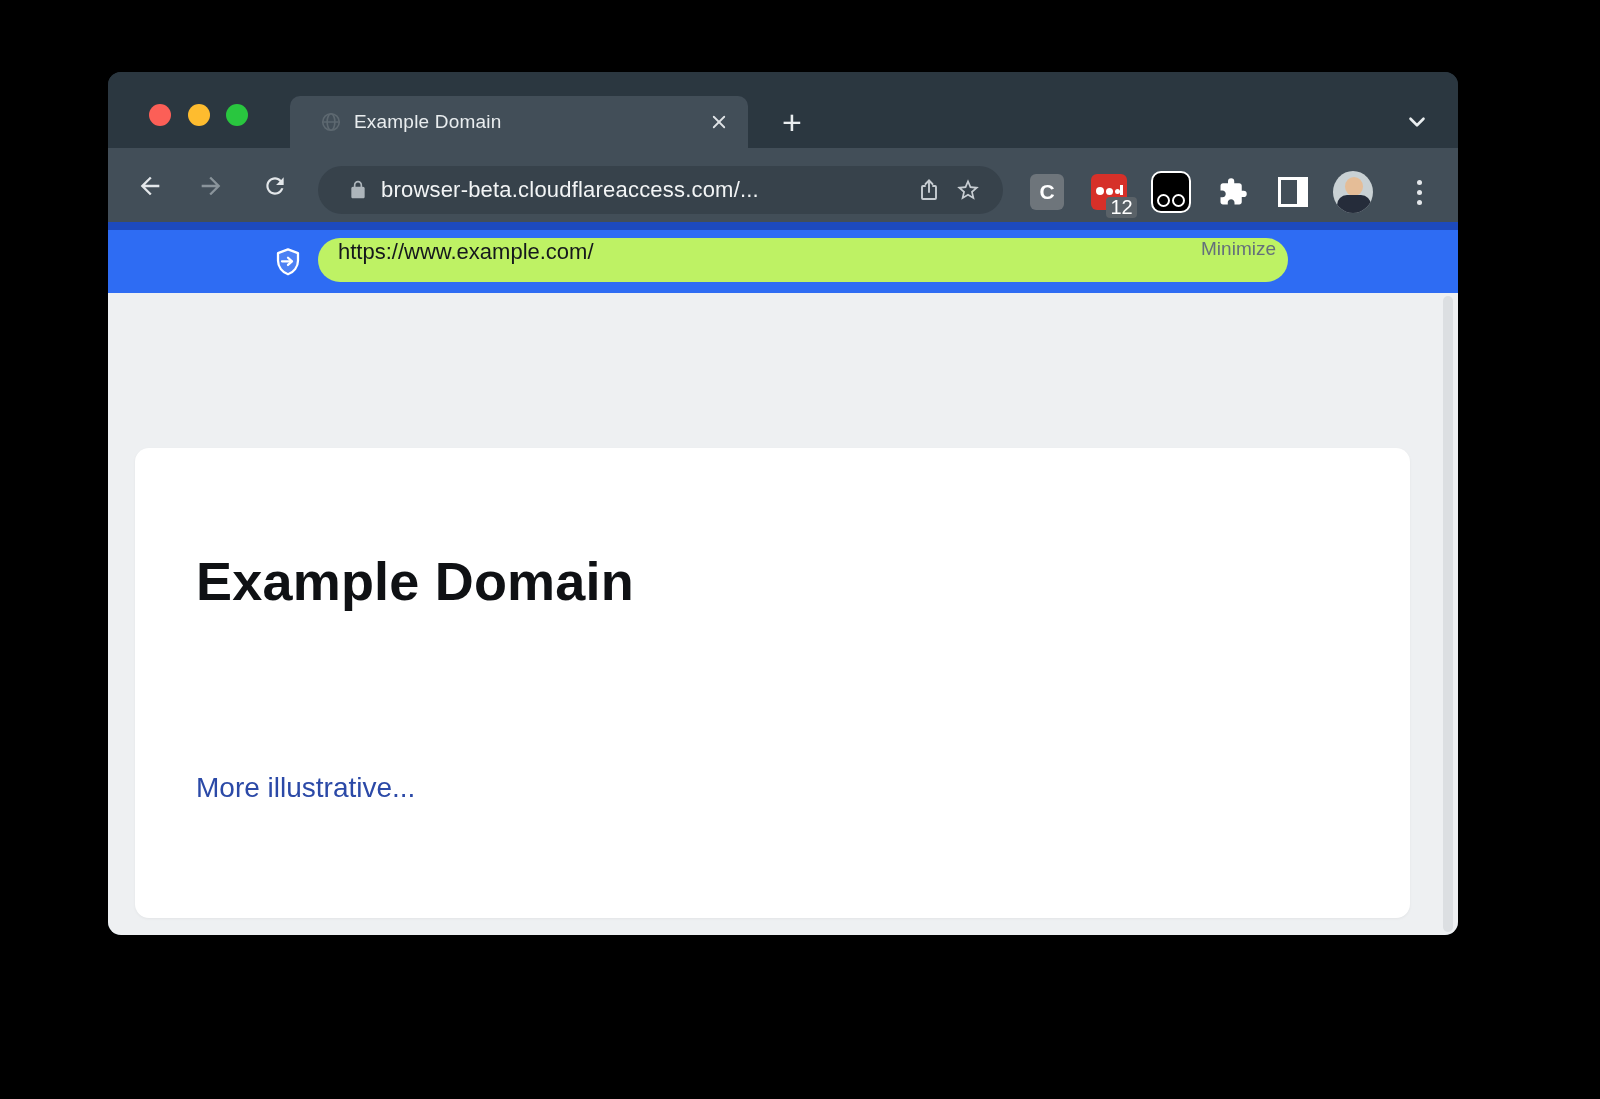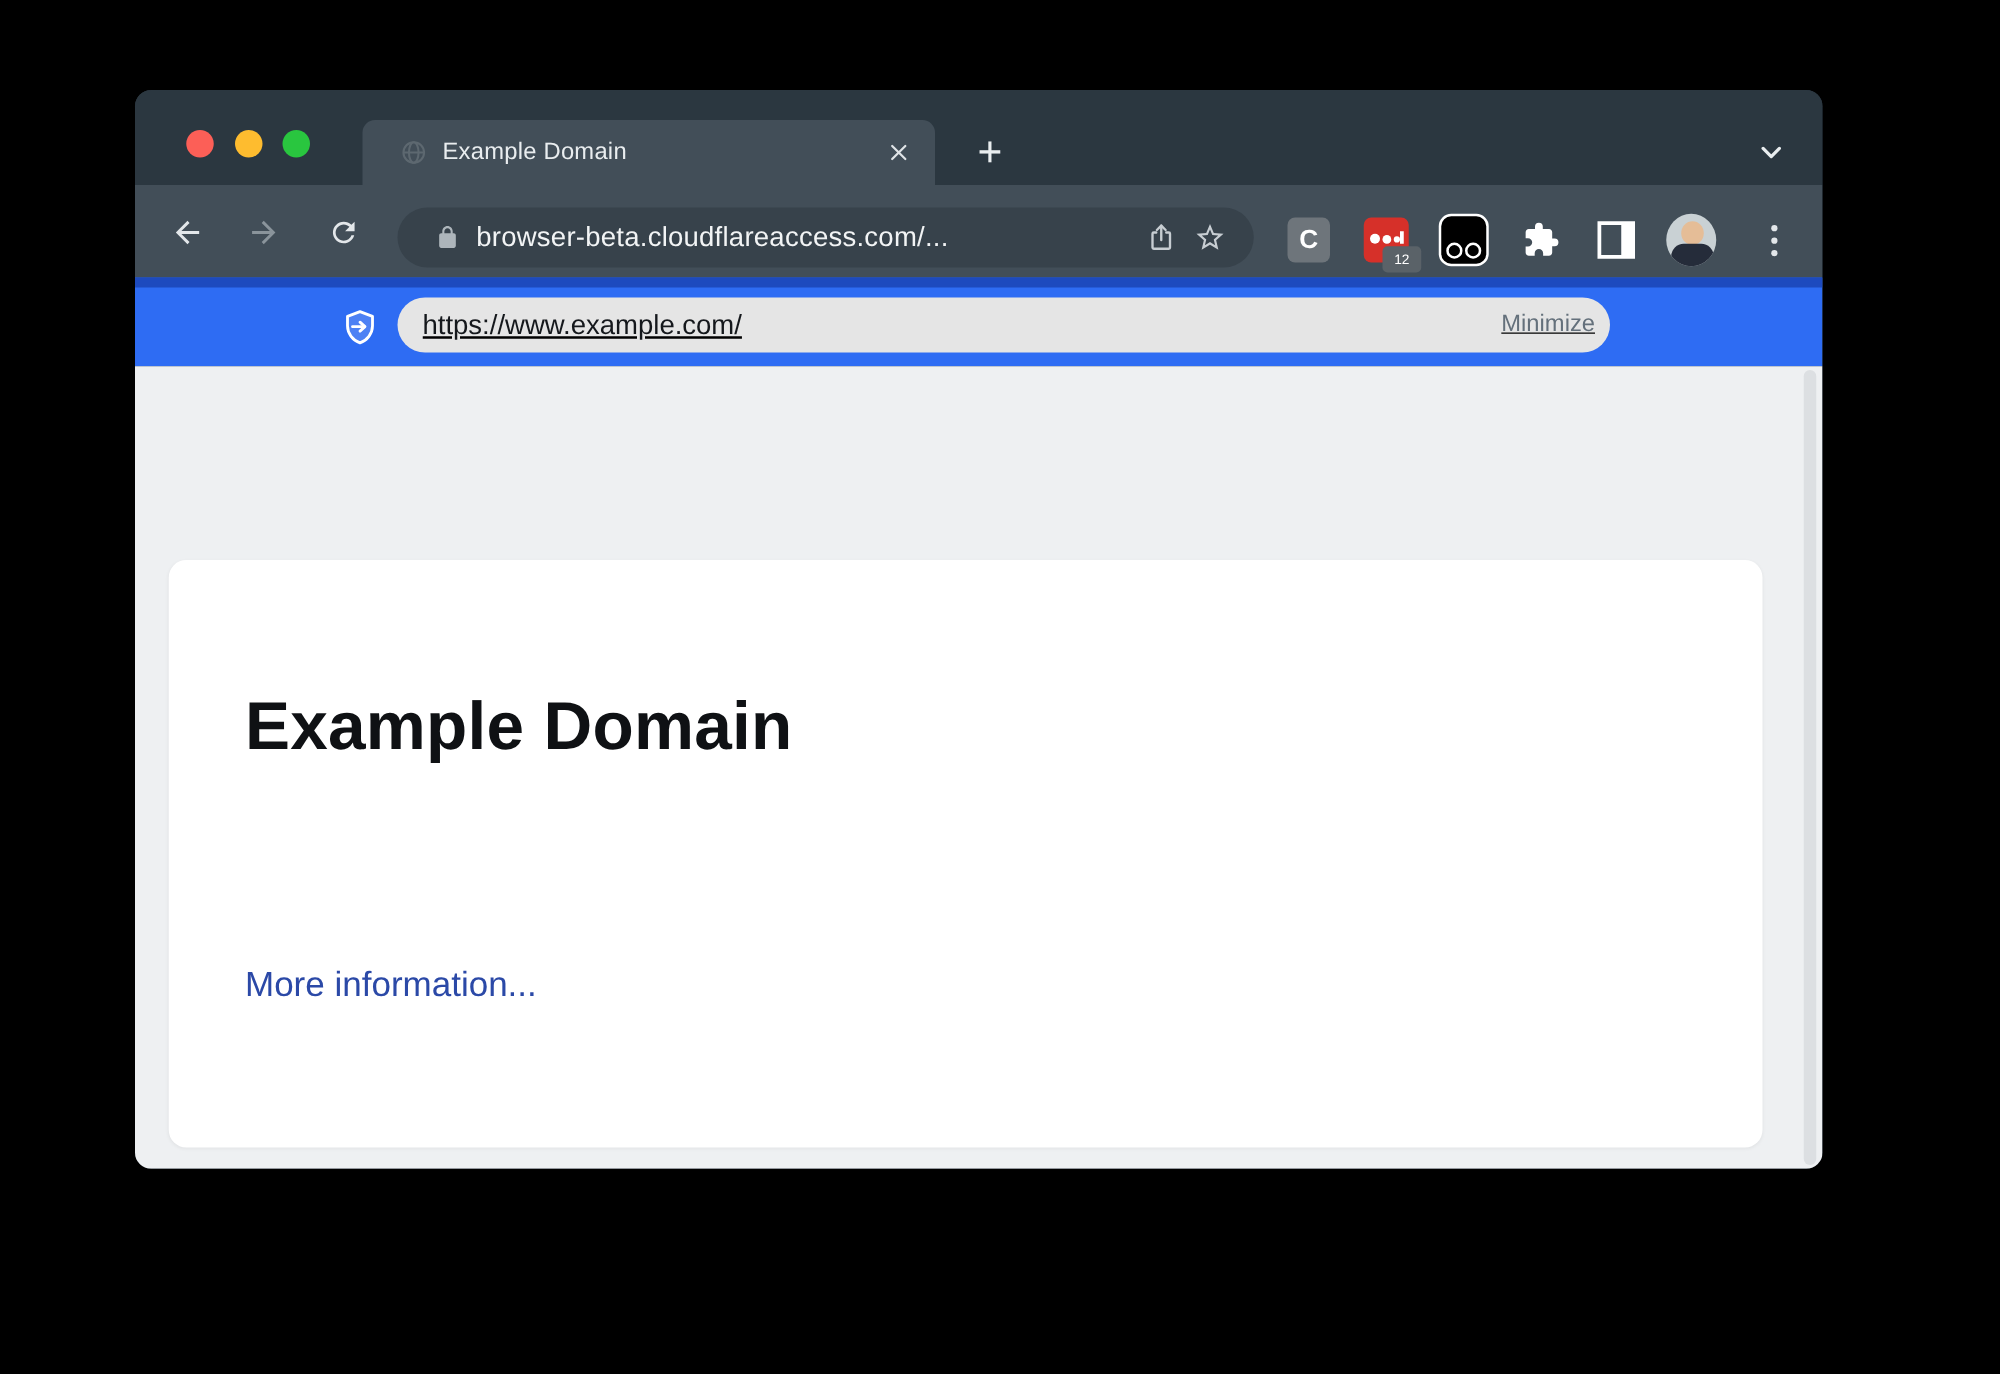--- a/index.html
+++ b/index.html
@@ -47,21 +47,21 @@
   .c-tile{width:34px;height:36px;border-radius:6px;background:#6e757b;color:#fff;
           font-size:21px;font-weight:bold;display:flex;align-items:center;justify-content:center;}
   .ext-red{left:981px;}
   .red-tile{position:relative;width:36px;height:36px;border-radius:6px;background:var(--extension-red,#d63029);}
   .red-dot{position:absolute;background:#fff;border-radius:50%;}
   .rd1{width:8px;height:8px;left:5px;top:13px;}
   .rd2{width:7px;height:7px;left:15px;top:14px;}
   .rd3{width:5px;height:5px;left:24px;top:15px;}
   .red-bar{position:absolute;width:3px;height:10px;right:4px;top:11px;background:#fff;}
   .badge{position:absolute;right:-10px;bottom:-8px;min-width:25px;height:21px;border-radius:4px;
-         background:#5a6268;color:#fff;font-size:11px;display:flex;align-items:center;
+         background:#5a6268;color:#fff;font-size:20px;display:flex;align-items:center;
          justify-content:center;padding:0 3px;}
   .ext-cam{left:1043px;}
   .cam-tile{width:38px;height:38px;border-radius:10px;background:#000;border:2px solid #fff;
             position:relative;}
   .cam-c{position:absolute;width:9px;height:9px;border:2.5px solid #fff;border-radius:50%;bottom:4px;}
   .cc1{left:4px;} .cc2{left:19px;}
   .ext-puzzle{left:1105px;color:#fff;}
   .ext-panel{left:1165px;}
   .panel-tile{width:24px;height:24px;border:3px solid #fff;position:relative;}
   .panel-fill{position:absolute;right:-1px;top:-1px;width:9px;height:26px;background:#fff;}
@@ -69,22 +69,22 @@
   .avatar{width:42px;height:42px;border-radius:50%;overflow:hidden;background:#c9d1d4;position:relative;}
   .av-head{position:absolute;left:12px;top:6px;width:18px;height:19px;border-radius:50%;background:#e5bd97;}
   .av-body{position:absolute;left:4px;top:24px;width:34px;height:22px;border-radius:10px 10px 0 0;background:#252c3a;}
   .ext-menu{left:1291px;flex-direction:column;gap:5px;display:flex;align-items:center;justify-content:center;}
   .mdot{width:5px;height:5px;border-radius:50%;background:#e3e7ea;}
 
   
   .accessbar{left:0;top:150px;width:1350px;height:71px;background:var(--accent-blue,#2e6cf3);}
   .access-top{left:0;top:0;width:1350px;height:8px;background:var(--accent-blue-dark,#1d4abe);}
   .shield{left:163px;top:23px;width:34px;height:34px;display:flex;align-items:center;justify-content:center;}
-  .remote-input{left:210px;top:16px;width:970px;height:44px;border-radius:22px;background:#e5e5e5;
-                display:flex;align-items:center;border:none;box-sizing:border-box;text-decoration:underline;}
+  .remote-input{left:210px;top:16px;width:970px;height:44px;border-radius:22px;background:#bef264;
+                display:flex;align-items:flex-start;border:none;box-sizing:border-box;}
   .remote-url{flex:1;border:none;outline:none;background:transparent;margin-left:18px;
               font-size:22px;color:#15181c;font-family:inherit;}
   .minimize{margin-right:12px;font-size:19px;color:#64707b;white-space:nowrap;}
 
   
   .content{left:0;top:221px;width:1350px;height:642px;background:#eef0f2;}
   .card{left:27px;top:376px;width:1275px;height:470px;background:#fff;border-radius:14px;
         box-shadow:0 1px 3px rgba(0,0,0,.05);}
   .h1{left:88px;top:478px;font-size:54px;font-weight:bold;color:#0f1114;letter-spacing:.2px;}
   .para{left:88px;top:593px;width:1150px;font-size:28px;line-height:38px;color:#202529;}
@@ -226,17 +226,17 @@
       </div>
       <div class="abs remote-input">
         <input class="remote-url" type="text" value="https://www.example.com/" style="">
         <span class="minimize">Minimize</span>
       </div>
     </div>
 
     <div class="abs content"></div>
     <div class="abs card"></div>
     <div class="abs h1">Example Domain</div>
-    <a class="abs morelink" href="#">More information...</a>
+    <a class="abs morelink" href="#">More illustrative...</a>
     <div class="abs scrollbar"></div>
 
   </div>
 </div>
 
 </body></html>

